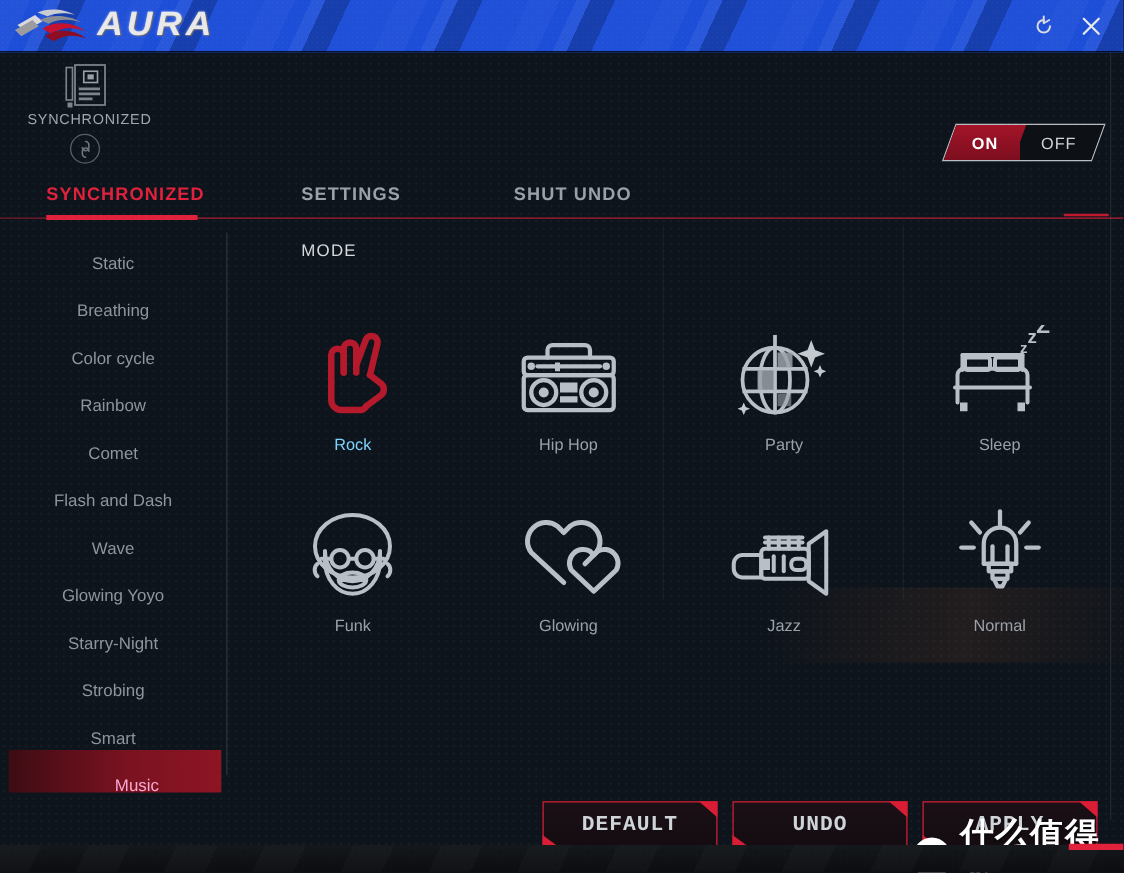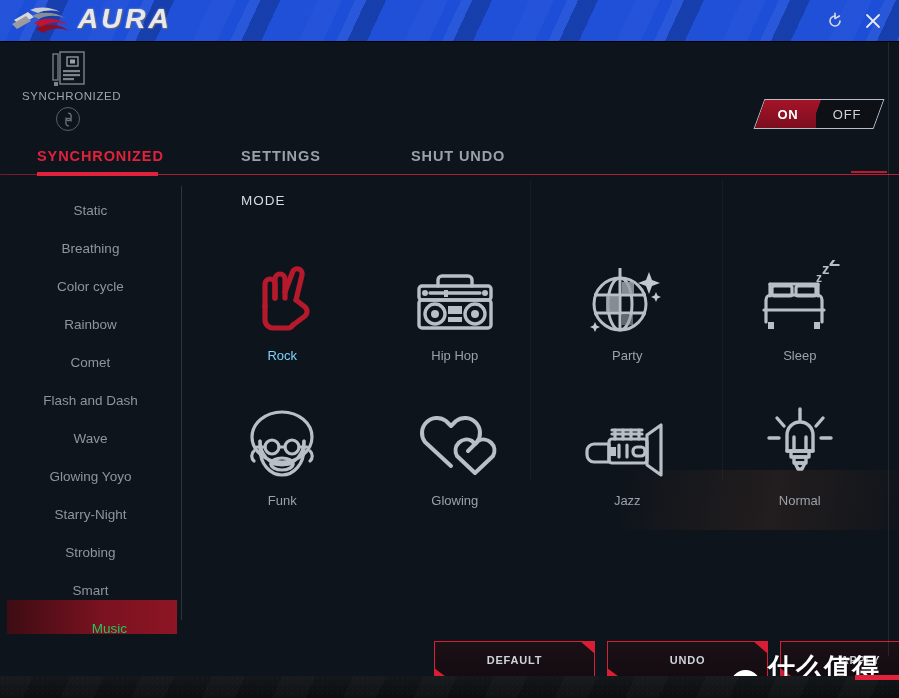--- a/index.html
+++ b/index.html
@@ -139,21 +139,21 @@
   
   #sidebar {
     position:absolute; left:0; top:180px; width:181px; height:460px;
   }
   .side-item {
     position:relative;
     height:38px; display:flex; align-items:flex-end; justify-content:center;
     font-size:13.5px; color:#8e959d; cursor:pointer;
   }
   .side-item.selected {
-    color:#22c55e;
+    color:#f9a8d4;
     padding-left:38px;
   }
   .side-item.selected .sel-bg {
     position:absolute; left:7px; right:4px; top:2px; bottom:2px;
     background:linear-gradient(90deg,#3d0c13 0%, #7a1220 55%, #8d1524 100%);
     z-index:0;
   }
   .side-item span.lbl { position:relative; z-index:1; }
   #side-divider {
     position:absolute; left:181px; top:186px; width:1px; height:434px;
@@ -197,27 +197,28 @@
     pointer-events:none;
   }
 
   
   #actions {
     position:absolute; left:434px; top:641px;
     display:flex; gap:12px;
   }
   .act-btn {
     position:relative;
-    width:161px; height:38px;
+    width:140px; height:38px;
     display:flex; align-items:center; justify-content:center;
-    font-size:11px; font-weight:bold; letter-spacing:0.8px;
+    font-size:17px; font-weight:bold; letter-spacing:0.8px;
     color:#cfd4d9;
     background:linear-gradient(180deg, #1a1016 0%, #140c11 100%);
     border:1.4px solid #d81d34;
     cursor:pointer;
+    font-family:Liberation Mono, monospace;
   }
   .act-btn .corner-tr {
     position:absolute; right:-1px; top:-1px;
     width:0; height:0;
     border-top:13px solid #d81d34;
     border-left:15px solid transparent;
   }
   .act-btn .corner-bl {
     position:absolute; left:-1px; bottom:-1px;
     width:0; height:0;

